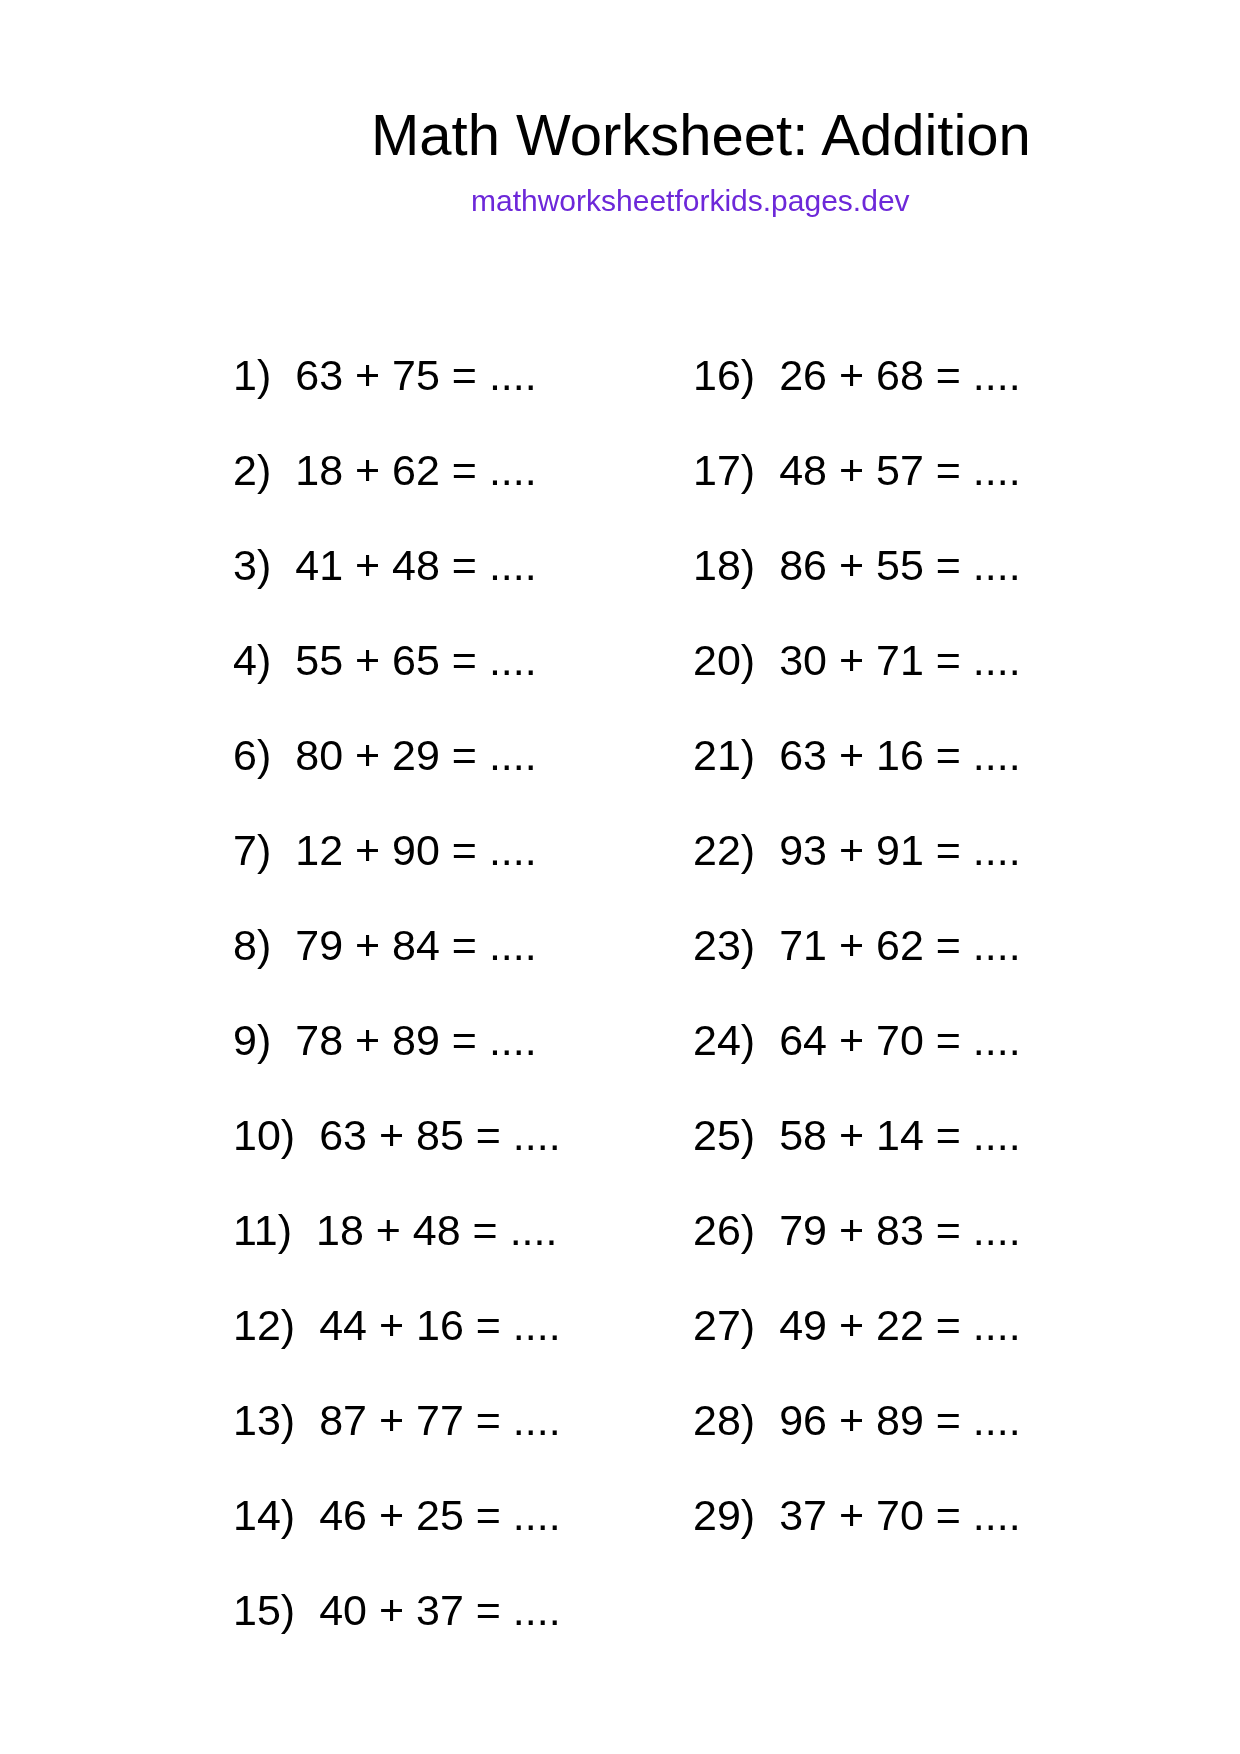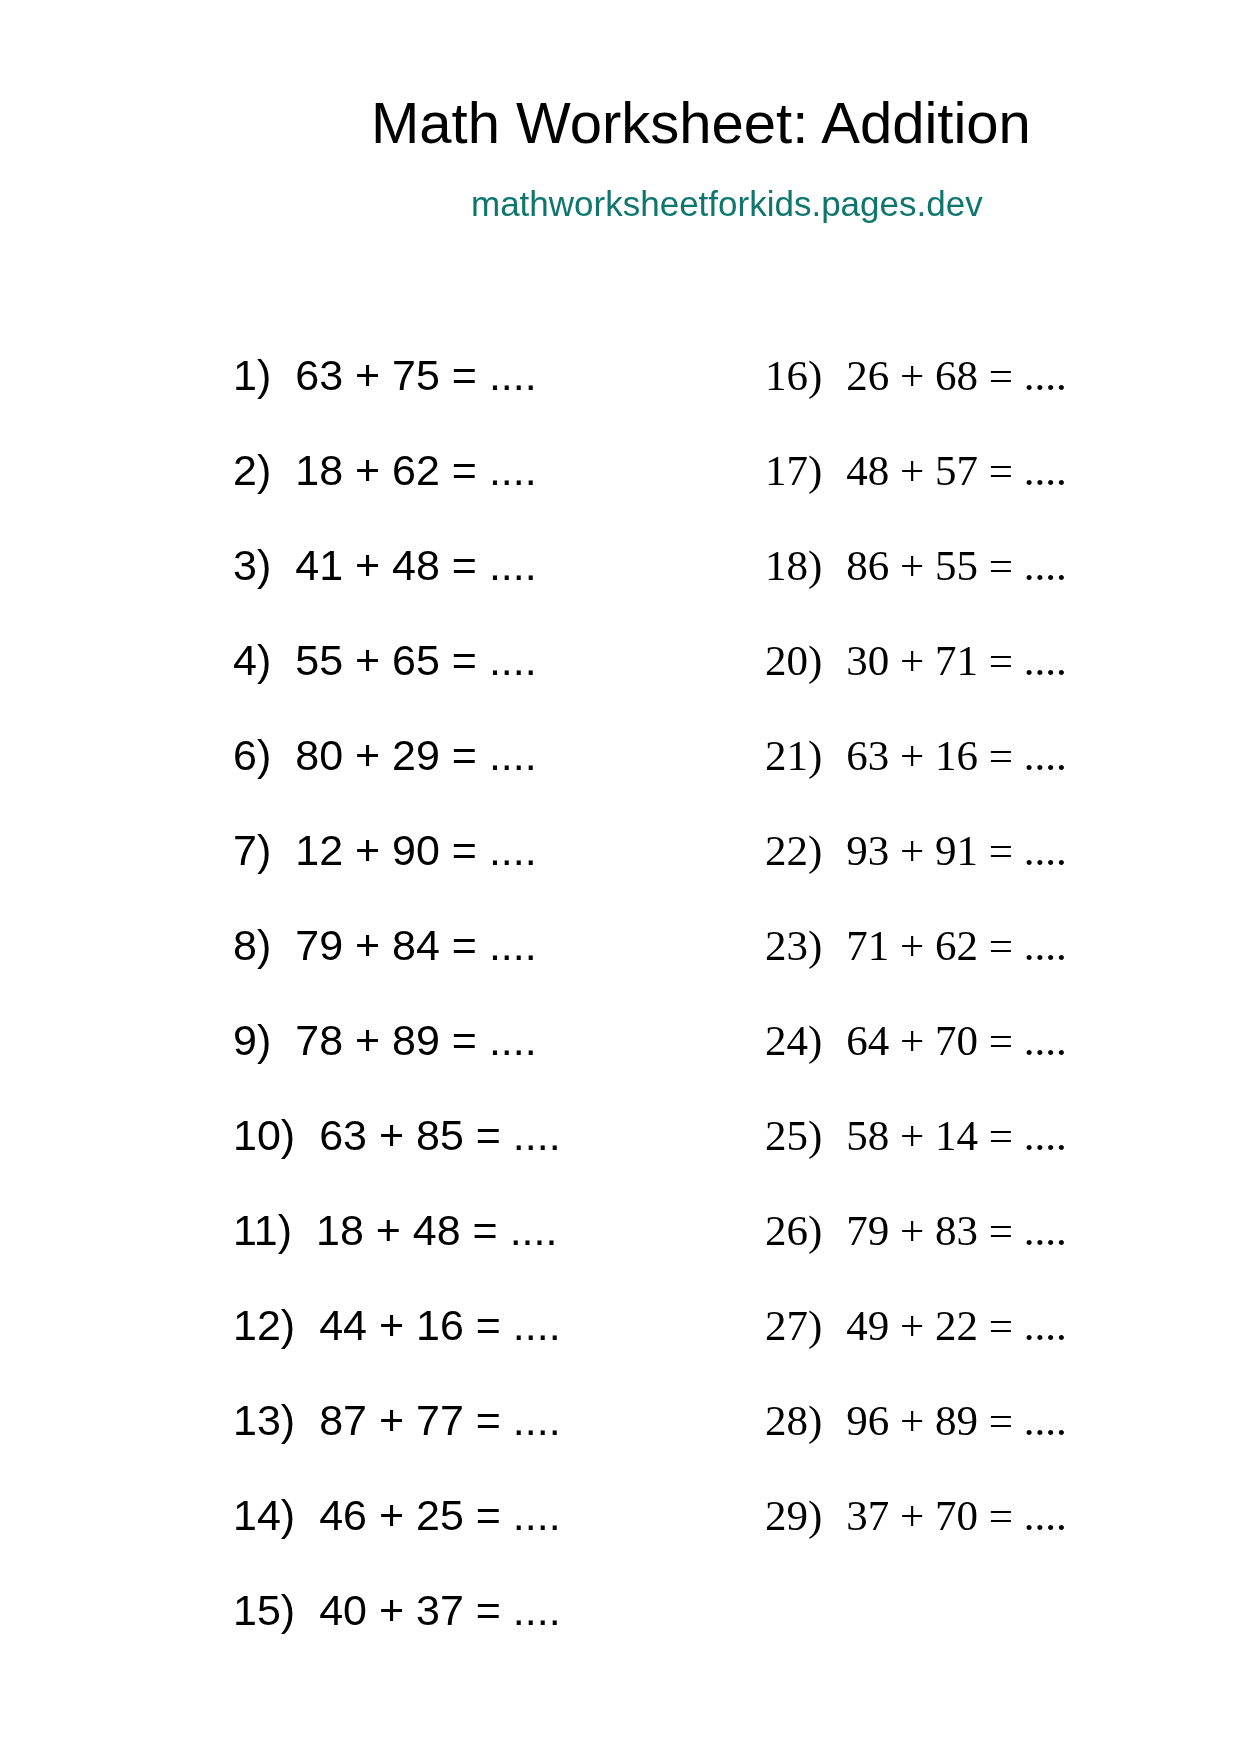--- a/index.html
+++ b/index.html
@@ -11,42 +11,42 @@
       width: 1240px;
       height: 1754px;
       position: relative;
       overflow: hidden;
       font-family: "Liberation Sans", sans-serif;
       color: #000000;
     }
     .title {
       position: absolute;
       left: 371px;
-      top: 94px;
+      top: 106px;
       font-size: 58px;
       line-height: 1;
       white-space: nowrap;
       font-weight: normal;
       margin: 0;
     }
     .subtitle {
       position: absolute;
       left: 471px;
       top: 186px;
-      font-size: 35px;
+      font-size: 30px;
       line-height: 1;
-      color: #0f766e;
+      color: #6d28d9;
       white-space: nowrap;
     }
     .col {
       position: absolute;
       top: 354px;
     }
     .col-left { left: 200px; }
-    .col-right { left: 732px; font-family: Liberation Serif, serif; }
+    .col-right { left: 660px; }
     .problem {
       height: 95px;
       font-size: 43px;
       line-height: 1;
       white-space: nowrap;
       margin-left: 33px;
     }
     .problem .num { display: inline-block; }
     .problem .expr { display: inline-block; margin-left: 24px; }
   </style>

